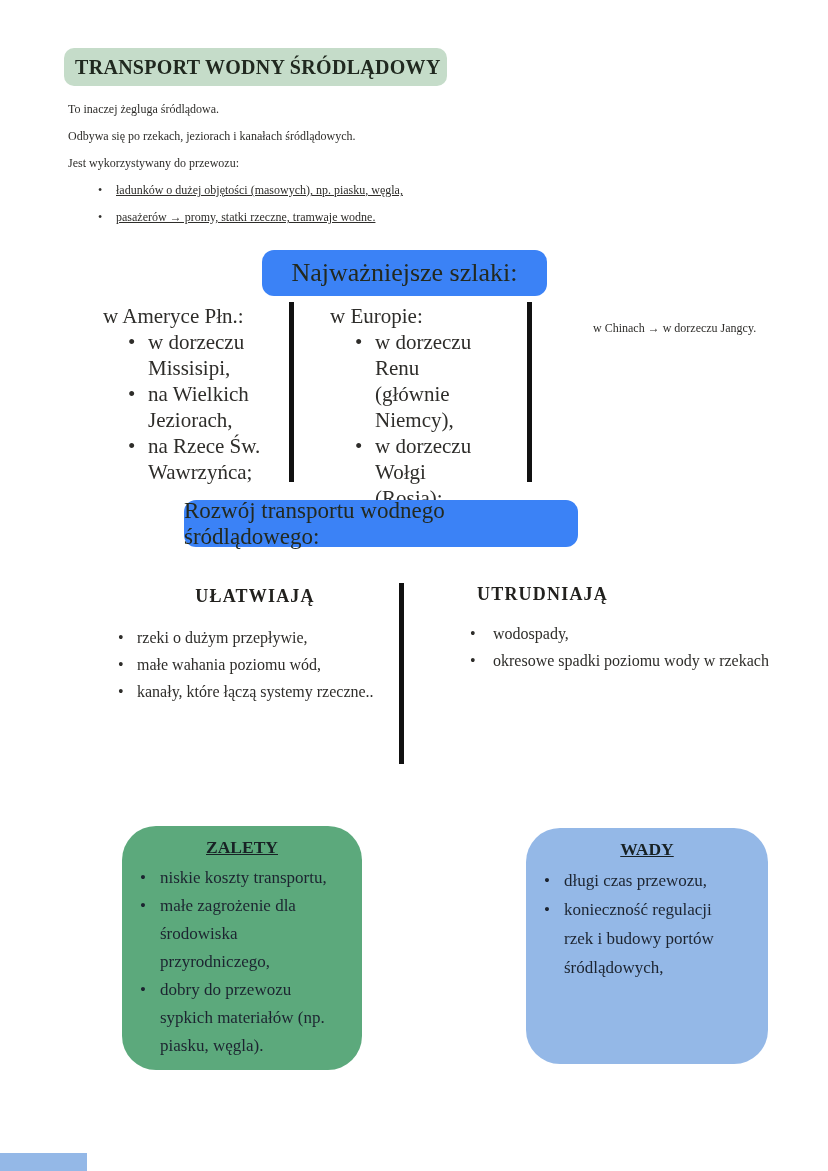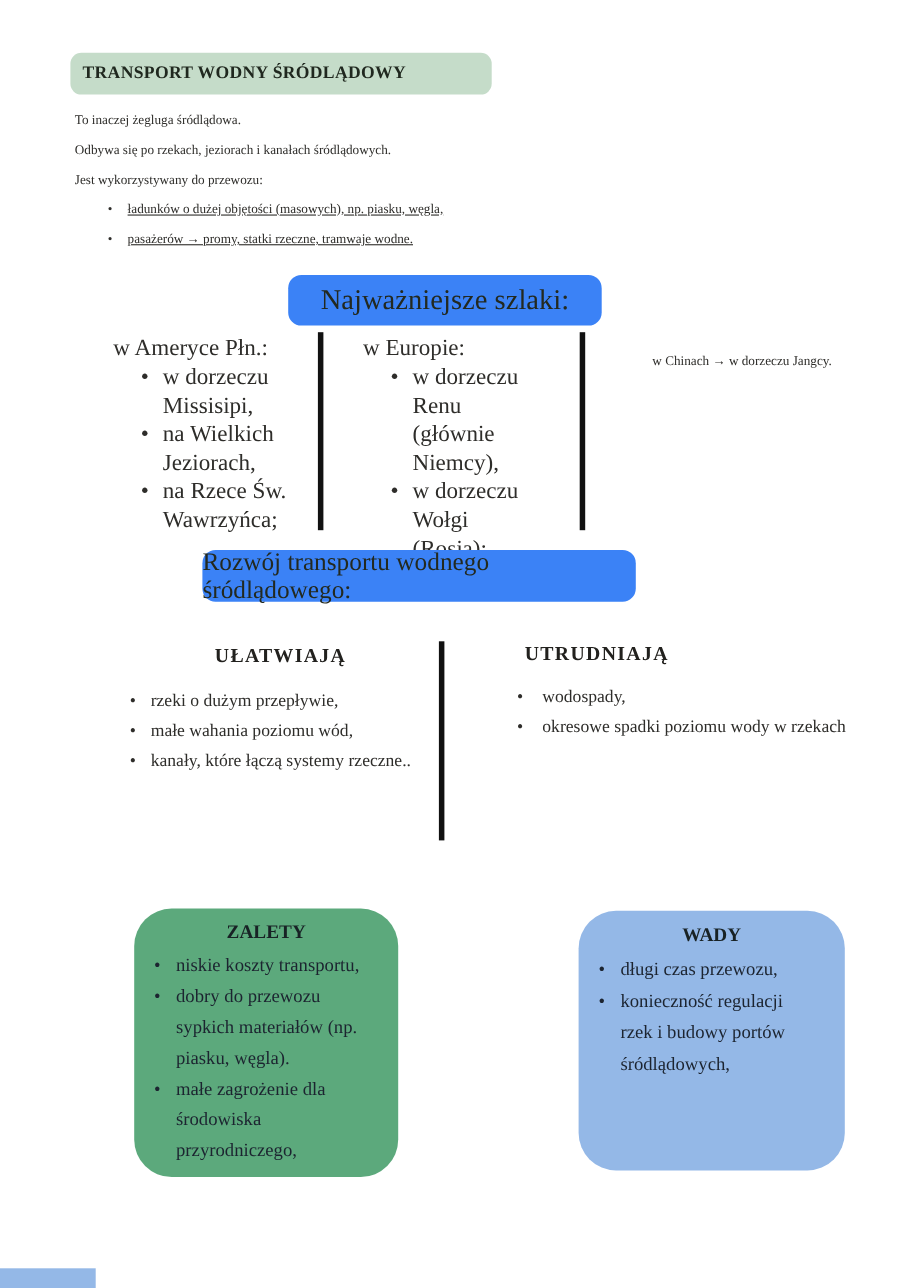--- a/index.html
+++ b/index.html
@@ -8,21 +8,21 @@
     background:#ffffff;color:#2e2d2a;
     font-family:"Liberation Serif","DejaVu Serif",serif;
   }
   .abs{position:absolute;}
 
   
   .title-badge{
     left:64px;top:48px;width:383px;height:38px;
     background:#c5dcc9;border-radius:10px;
     display:flex;align-items:center;padding-left:11px;box-sizing:border-box;
-    font-size:16px;font-weight:bold;letter-spacing:.3px;color:#20281f;text-align:right;
+    font-size:20px;font-weight:bold;letter-spacing:.3px;color:#20281f;text-align:right;
   }
 
   
   .intro{left:68px;top:96px;width:560px;font-size:12px;}
   .intro p{margin:0;line-height:27px;}
   .intro ul{margin:0;padding:0 0 0 48px;list-style:none;text-decoration:underline;}
   .intro li{position:relative;line-height:27px;}
   .intro li::before{content:"•";position:absolute;left:-18px;}
 
   
@@ -59,21 +59,21 @@
   .facilitate h3{text-align:center;margin-bottom:17px;}
   .facilitate ul{padding-left:27px;}
   .facilitate li::before{left:-19px;}
   .hinder{left:455px;top:584px;width:360px;}
   .hinder h3{padding-left:22px;margin-bottom:15px;}
   .hinder ul{padding-left:38px;}
   .hinder li::before{left:-23px;}
 
   
   .big-box{border-radius:34px;box-sizing:border-box;color:#1c2430;padding-top:11px;}
-  .big-box h4{margin:0 0 6px 0;text-align:center;font-size:17.5px;font-weight:bold;color:#182225;}
+  .big-box h4{margin:0 0 6px 0;text-align:center;font-size:17.5px;font-weight:bold;color:#182225;text-decoration:underline;}
   .big-box ul{margin:0;padding:0 8px 0 38px;list-style:none;font-size:17px;}
   .big-box li{position:relative;line-height:28px;white-space:pre-line;}
   .big-box li::before{content:"•";position:absolute;left:-20px;}
   .pros-box{left:122px;top:826px;width:240px;height:244px;background:#5ca97c;}
   .cons-box{left:526px;top:828px;width:242px;height:236px;background:#94b8e7;}
   .cons-box li{line-height:29px;}
 
   .edge-strip{left:0;top:1153px;width:87px;height:18px;background:#94b8e7;}
 </style>
 </head>
@@ -148,26 +148,26 @@
   <ul>
     <li>wodospady,</li>
     <li>okresowe spadki poziomu wody w rzekach</li>
   </ul>
 </div>
 
 <div class="abs big-box pros-box">
   <h4>ZALETY</h4>
   <ul>
     <li>niskie koszty transportu,</li>
+    <li> małe zagrożenie dla
+środowiska
+przyrodniczego,</li>
     <li> dobry do przewozu
 sypkich materiałów (np.
 piasku, węgla).</li>
-    <li> małe zagrożenie dla
-środowiska
-przyrodniczego,</li>
   </ul>
 </div>
 
 <div class="abs big-box cons-box">
   <h4>WADY</h4>
   <ul>
     <li>długi czas przewozu,</li>
     <li> konieczność regulacji
 rzek i budowy portów
 śródlądowych,</li>

